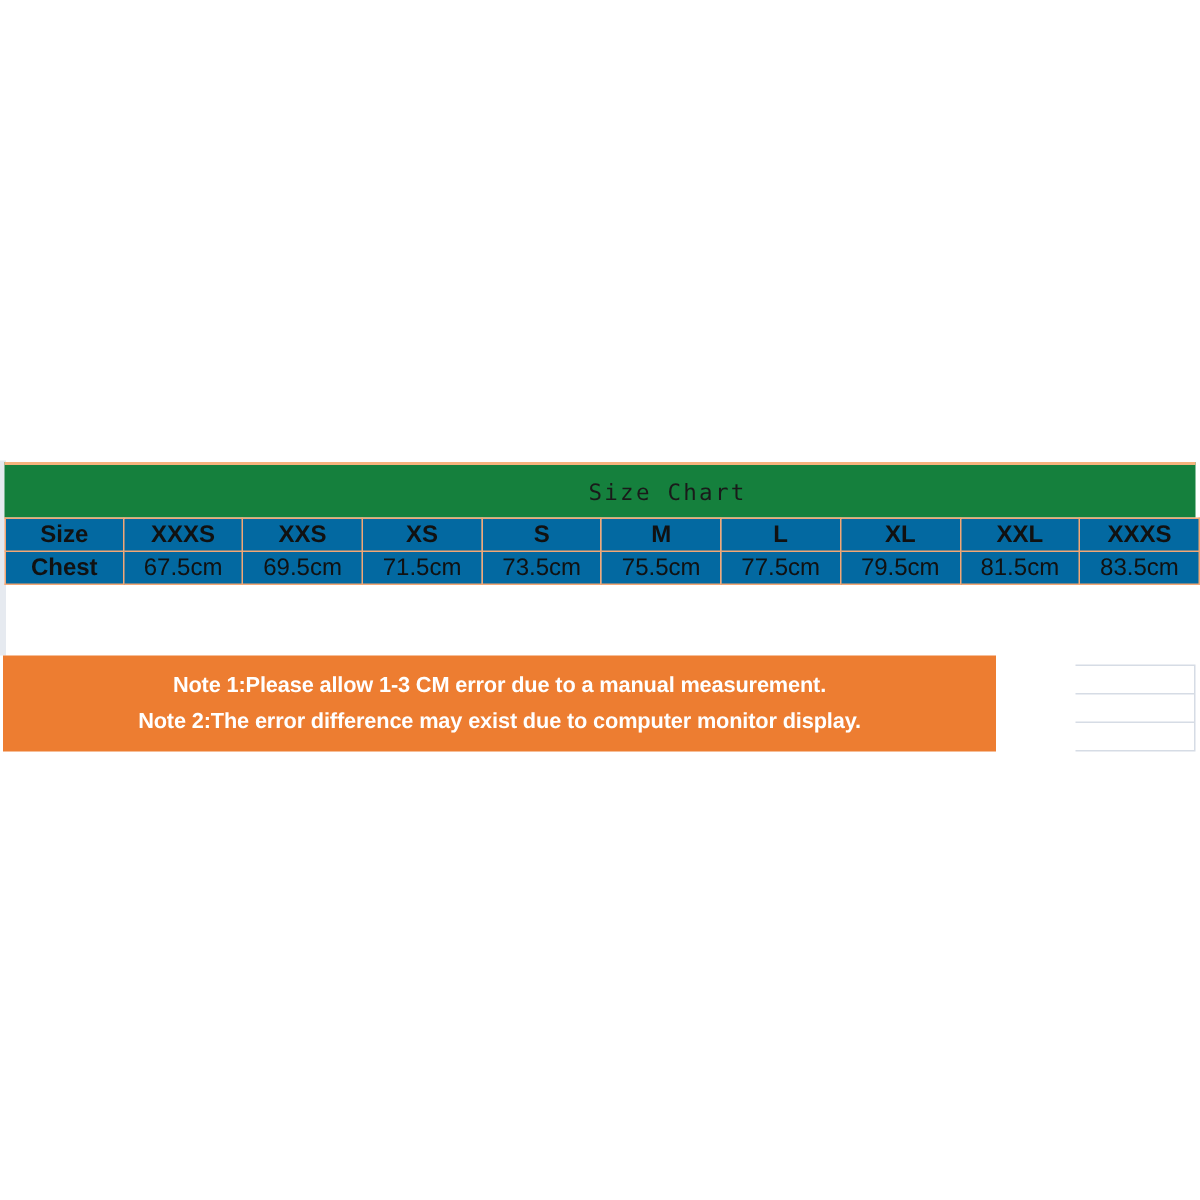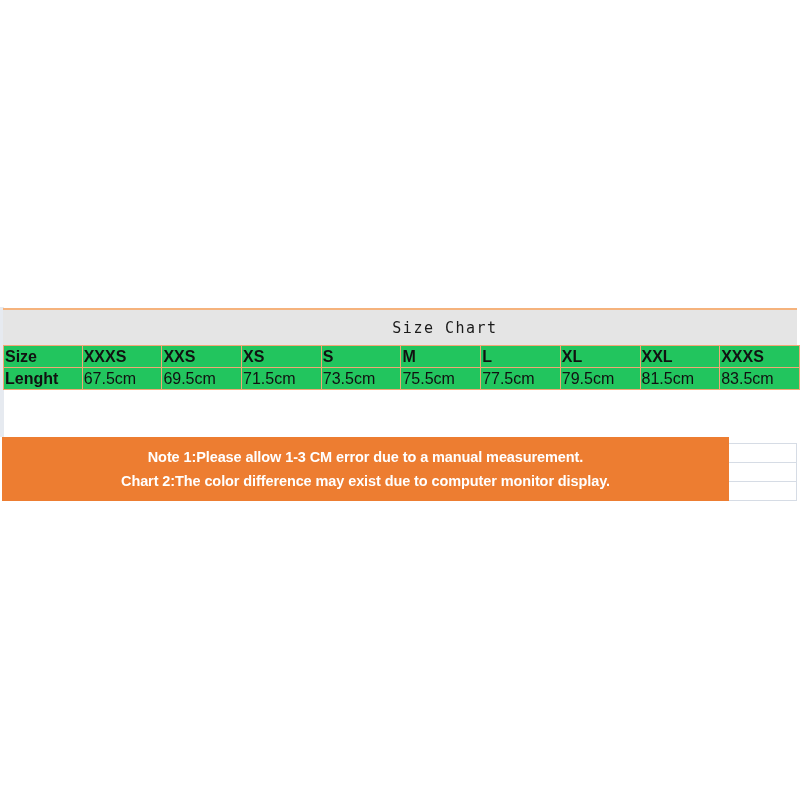--- a/index.html
+++ b/index.html
@@ -50,21 +50,21 @@
     background: #e6eaf0;
   }
 
   
   .title-band {
     position: absolute;
     left: 3px;
     top: 1px;
     width: 794px;
     height: 37px;
-    background: #e5e5e5;
+    background: #15803d;
     border-top: 2px solid #f5b37d;
     box-sizing: border-box;
     display: flex;
     align-items: center;
     justify-content: center;
   }
   .title-band .title-text {
     font-family: "DejaVu Sans Mono", monospace;
     font-size: 15px;
     letter-spacing: 1.5px;
@@ -78,46 +78,47 @@
     left: 3px;
     top: 38px;
     width: 797px;
     border-collapse: collapse;
     table-layout: fixed;
   }
   table.size-table td {
     border: 1px solid #f3a775;
     height: 21px;
     padding: 0 1px;
+    text-align: center;
     vertical-align: middle;
     font-size: 16px;
     color: #111111;
     white-space: nowrap;
     overflow: visible;
-    background: #22c55e;
+    background: #0369a1;
   }
   table.size-table td.rowlabel {
     font-weight: bold;
     font-size: 16px;
   }
   table.size-table tr.hdr td {
     font-weight: bold;
   }
   table.size-table td.tight {
     letter-spacing: -0.4px;
   }
   col.c0 { width: 78px; }
   col.cd { width: 79px; }
 
   
   .note-banner {
     position: absolute;
     left: 2px;
     top: 130px;
-    width: 727px;
+    width: 662px;
     height: 64px;
     background: #ed7d31;
     display: flex;
     flex-direction: column;
     align-items: center;
     justify-content: center;
   }
   .note-banner .note-line {
     color: #ffffff;
     font-size: 14.5px;
@@ -165,32 +166,32 @@
         <td>XXS</td>
         <td>XS</td>
         <td>S</td>
         <td>M</td>
         <td>L</td>
         <td>XL</td>
         <td>XXL</td>
         <td>XXXS</td>
       </tr>
       <tr>
-        <td class="rowlabel">Lenght</td>
+        <td class="rowlabel">Chest</td>
         <td>67.5cm</td>
         <td>69.5cm</td>
         <td>71.5cm</td>
         <td>73.5cm</td>
         <td>75.5cm</td>
         <td>77.5cm</td>
         <td>79.5cm</td>
         <td>81.5cm</td>
         <td>83.5cm</td>
       </tr>
     </tbody>
   </table>
 
   <div class="note-banner">
     <div class="note-line">Note 1:Please allow 1-3 CM error due to a manual measurement.</div>
-    <div class="note-line">Chart 2:The color difference may exist due to computer monitor display.</div>
+    <div class="note-line">Note 2:The error difference may exist due to computer monitor display.</div>
   </div>
 
 </div>
 
 </body></html>

